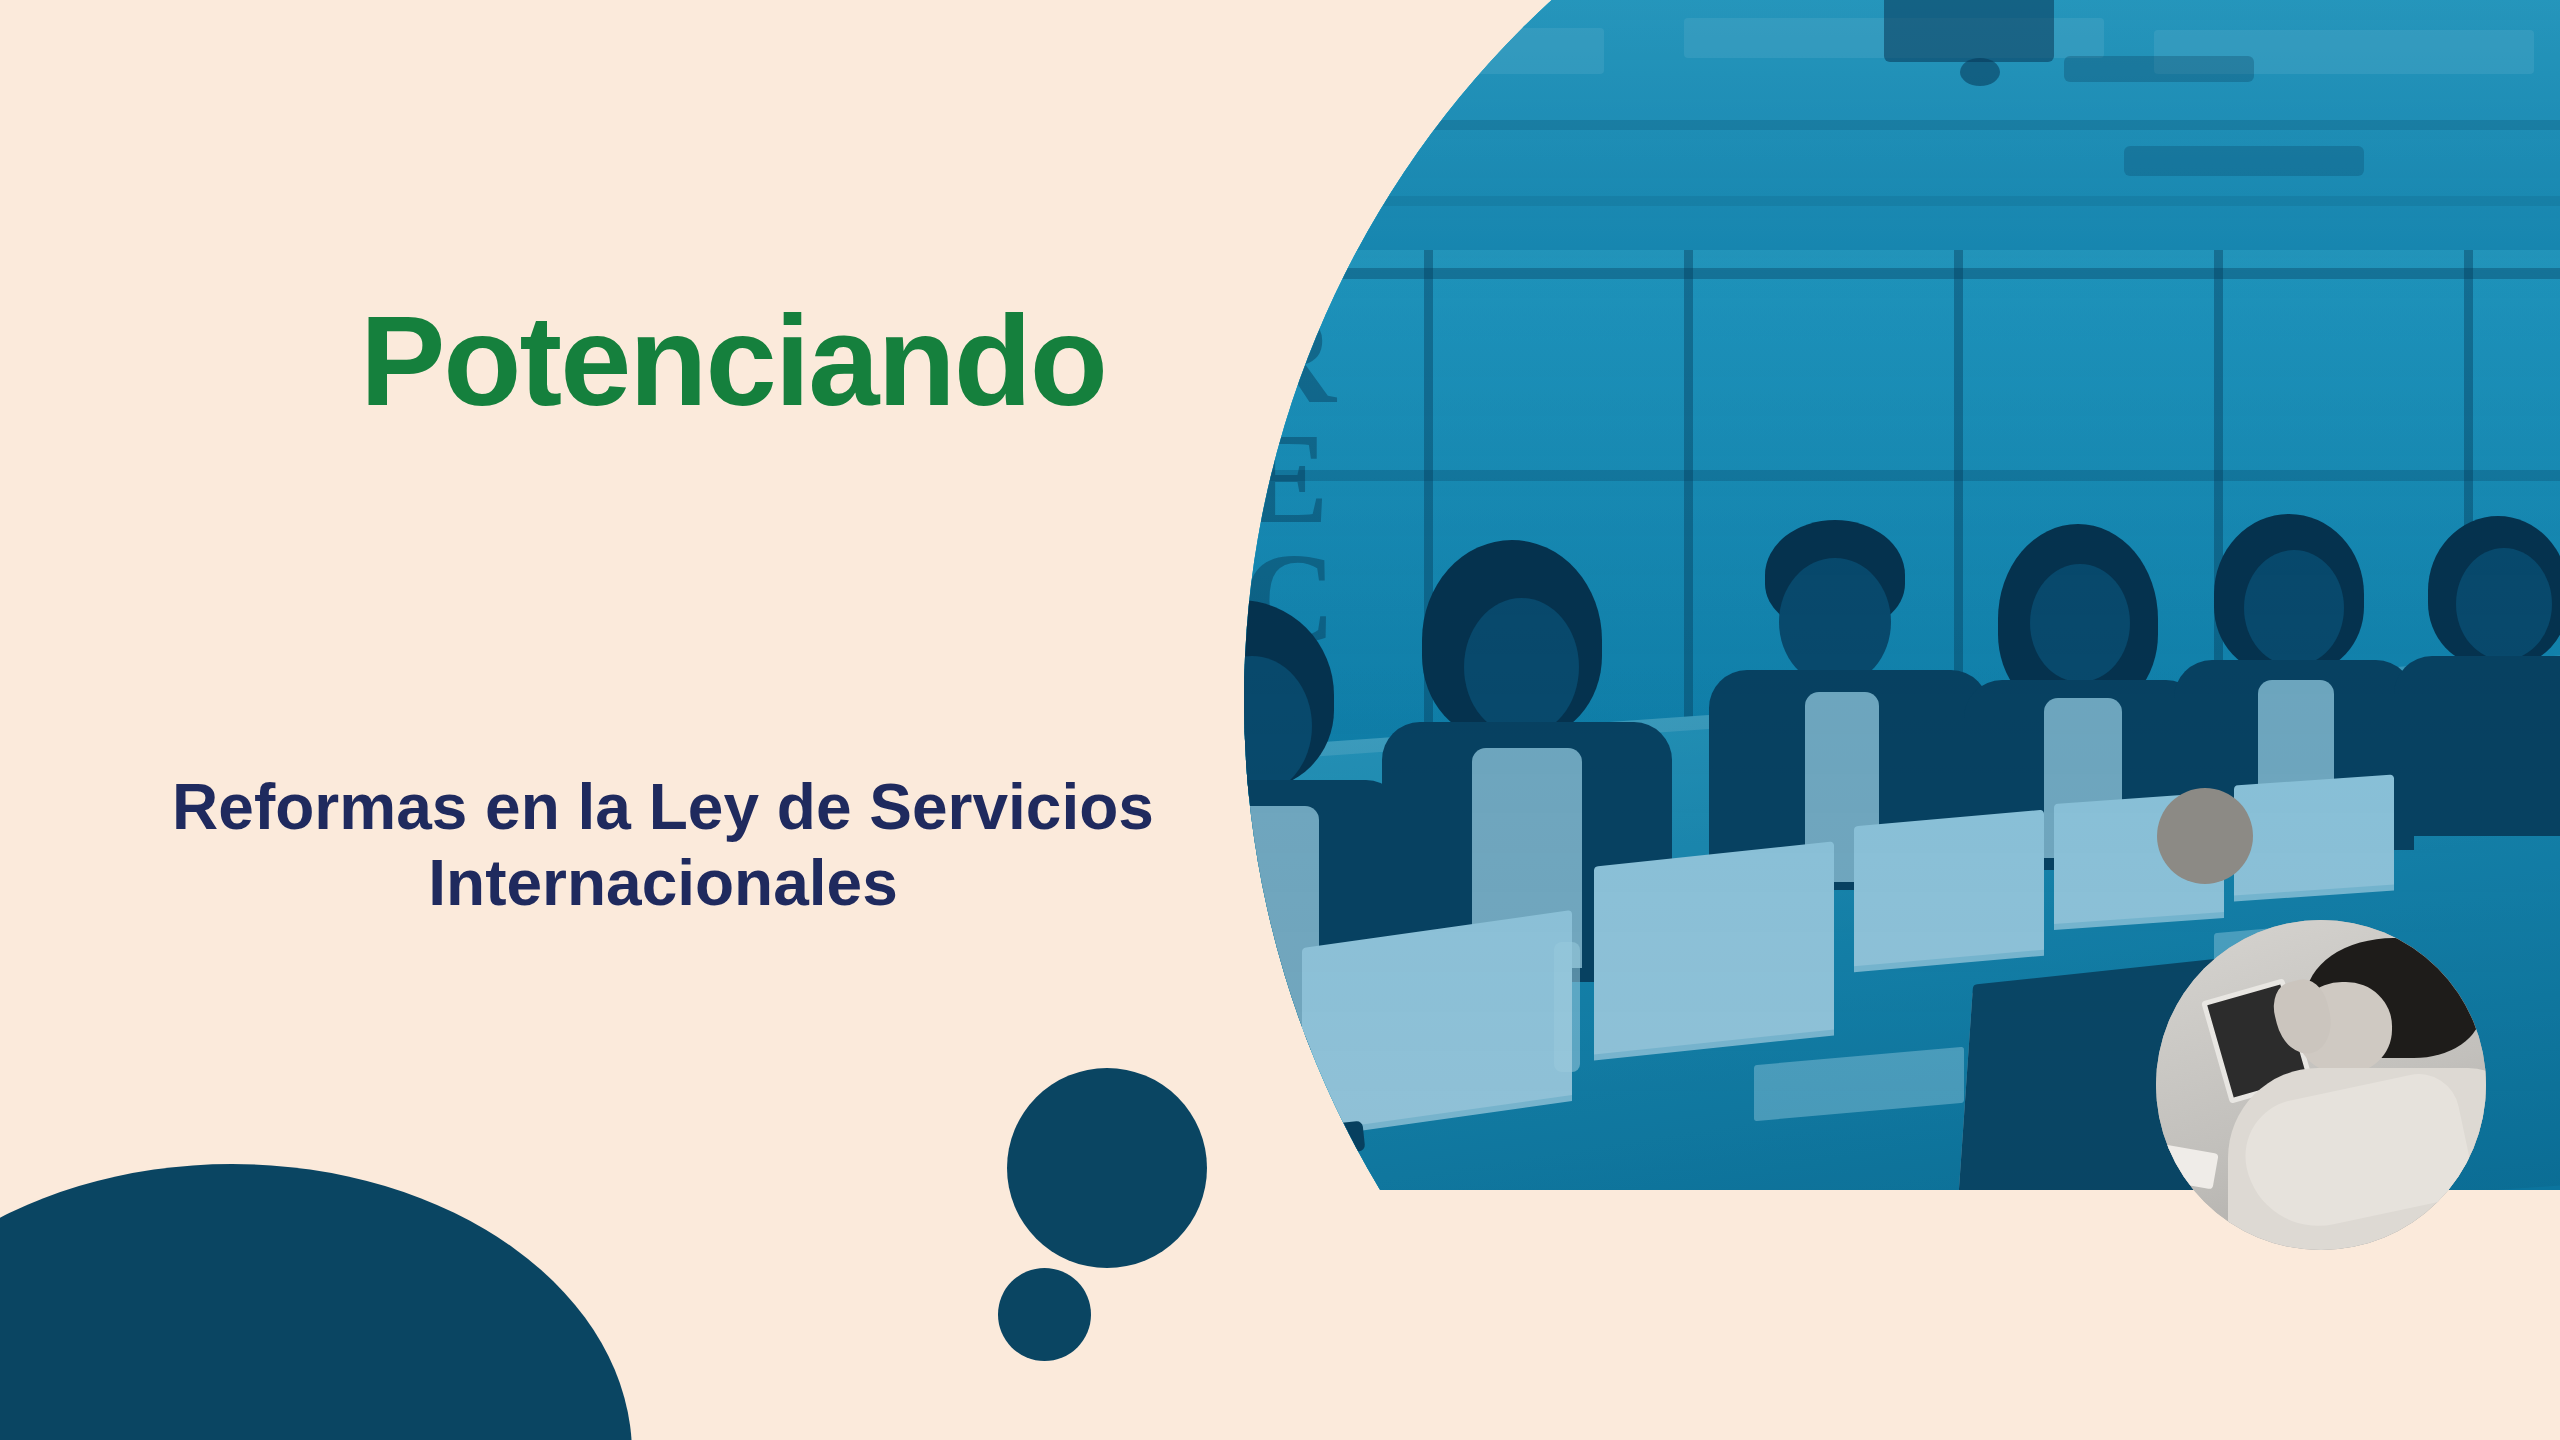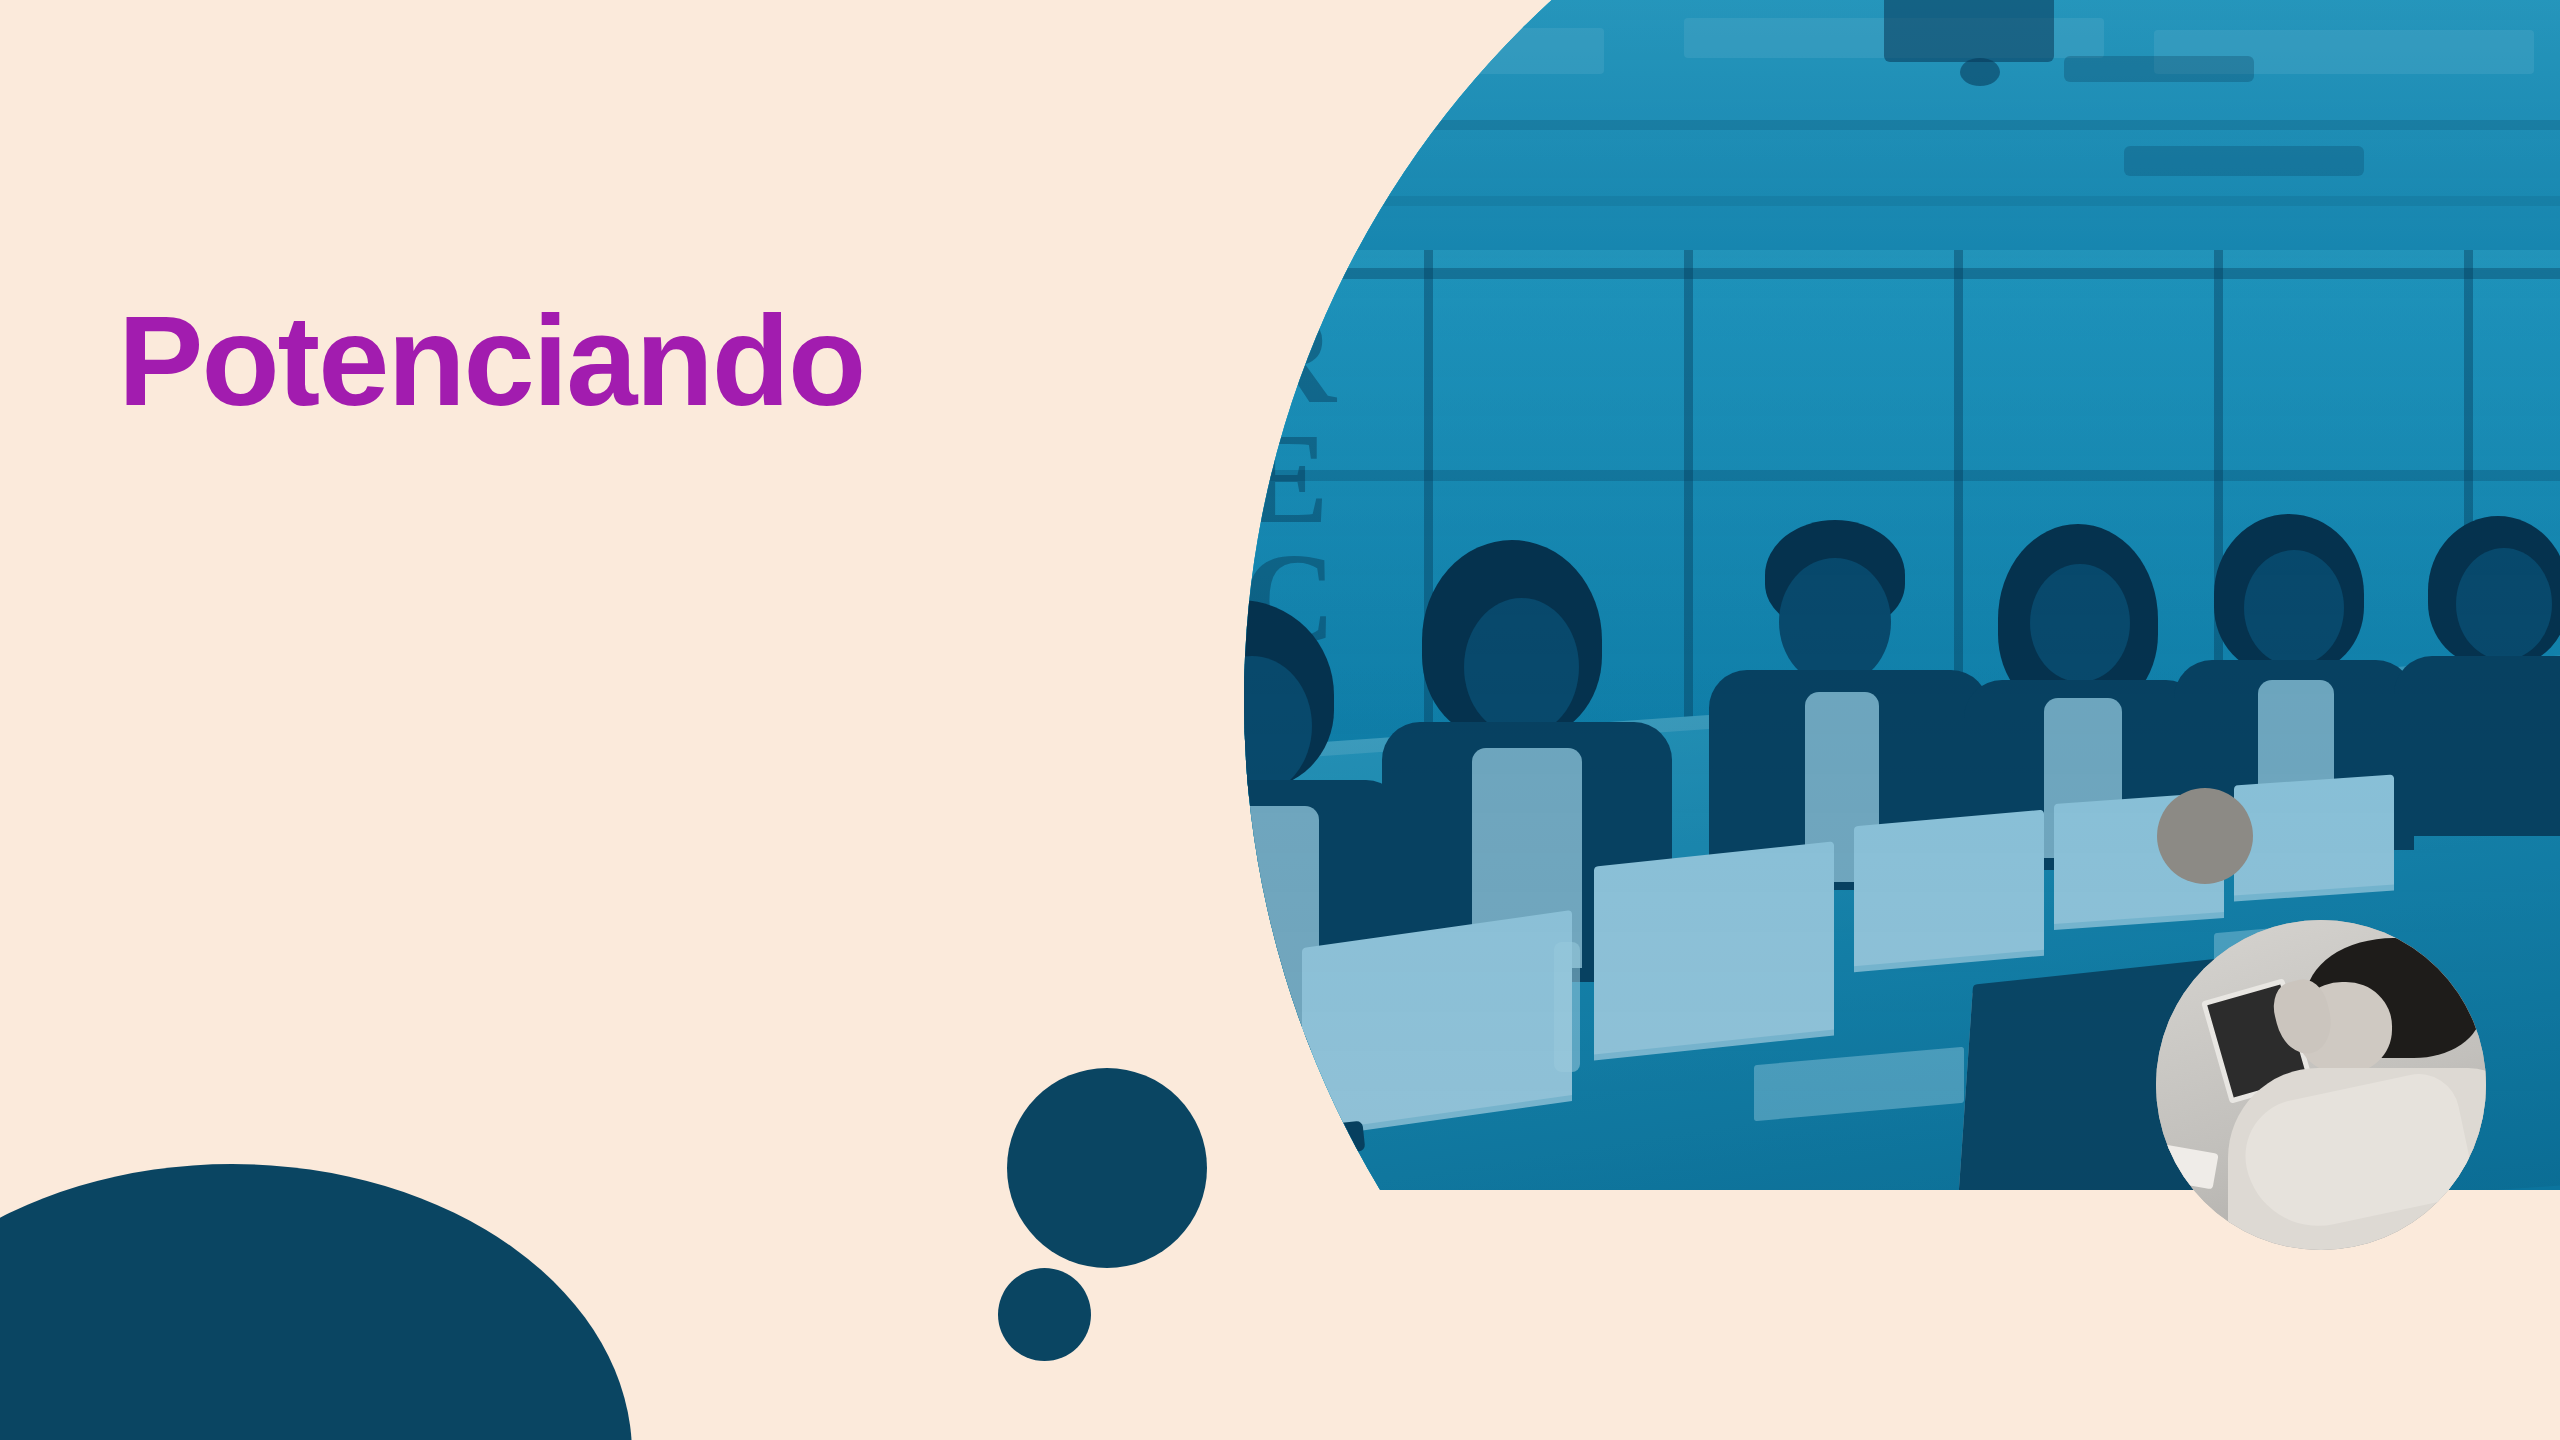--- a/index.html
+++ b/index.html
@@ -285,21 +285,21 @@
   .headline {
     position: absolute;
     left: 118px;
     top: 215px;
     width: 1230px;
     font-weight: 800;
     font-size: 128px;
     line-height: 0.93;
     letter-spacing: -2px;
   }
-  .headline .l1 { display: block; color: #a21caf; }
+  .headline .l1 { display: block; color: #15803d; text-align: center; }
   .headline .l2 { display: block; color: #1f2a5e; }
   .headline .l3 { display: block; color: #1f2a5e; }
 
   .subhead {
     position: absolute;
     left: 118px;
     top: 770px;
     width: 1090px;
     color: #1f2a5e;
     font-weight: 700;
@@ -418,15 +418,19 @@
   </div>
 
   <div class="dot-large"></div>
   <div class="dot-small"></div>
   <div class="corner-blob"></div>
 
   <div class="text-block">
     <h1 class="headline">
       <span class="l1">Potenciando</span>
     </h1>
+    <div class="subhead">
+      <span>Reformas en la Ley de Servicios</span>
+      <span class="s2">Internacionales</span>
+    </div>
   </div>
 
 </div>
 
 </body></html>

